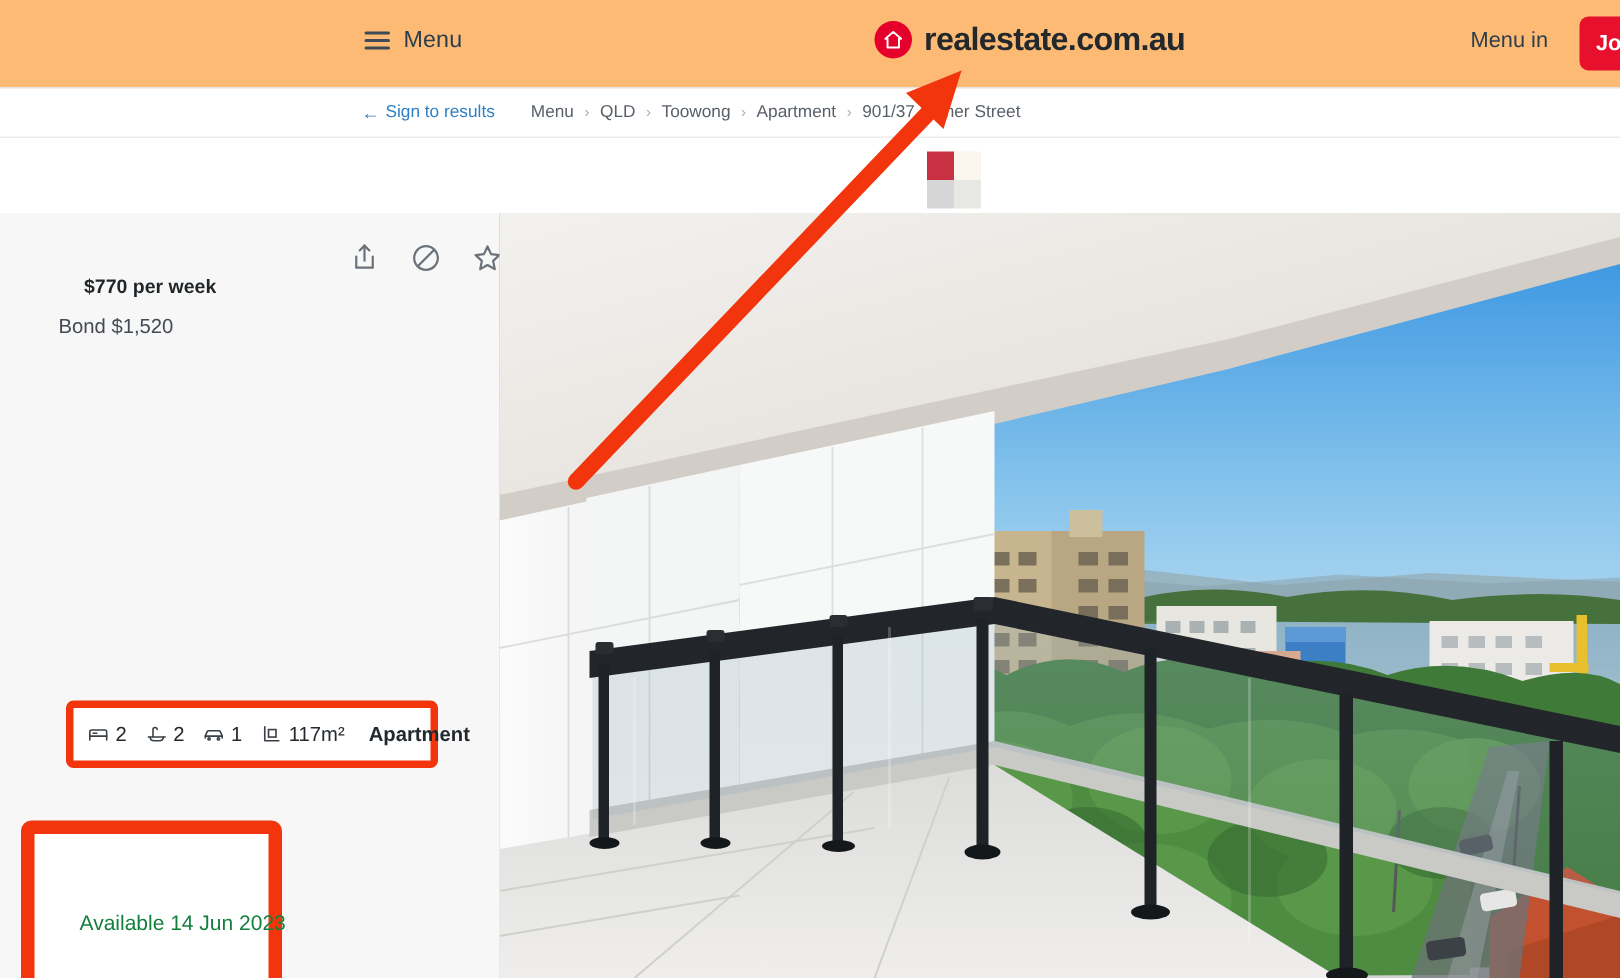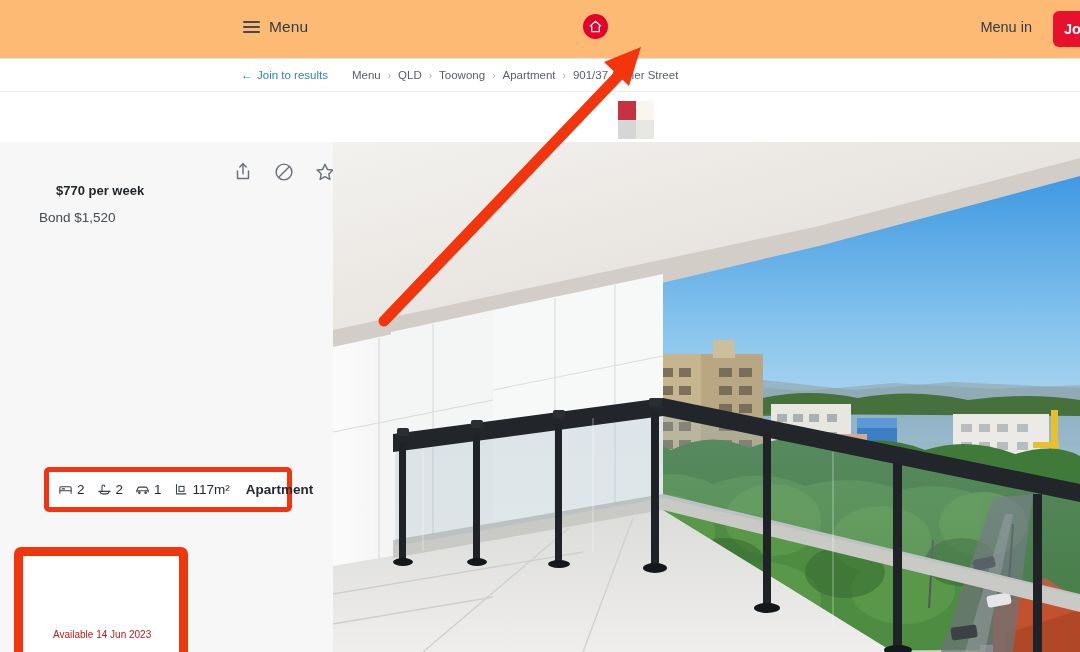--- a/index.html
+++ b/index.html
@@ -124,22 +124,22 @@
   .price-main {
     position: absolute; left: 56px; top: 41px;
     font-size: 13px; font-weight: bold; color: #1f2427; white-space: nowrap;
   }
   .price-bond {
     position: absolute; left: 39px; top: 68px;
     font-size: 13.5px; color: #434a50; white-space: nowrap;
   }
 
   .available {
-    position: absolute; left: 53px; top: 487px;
-    font-size: 10px; color: #b91c1c;
+    position: absolute; left: 53px; top: 465px;
+    font-size: 14px; color: #15803d;
   }
 
   
   .hero {
     position: absolute; left: 333px; top: 142px; width: 747px; height: 510px;
     overflow: hidden; background: #cfd3d6; cursor: pointer;
   }
   .hero svg { display: block; width: 747px; height: 510px; }
 
   
@@ -163,31 +163,32 @@
       </span>
       <span class="menu-label">Menu</span>
     </div>
 
     <div class="brand">
       <span class="brand-mark">
         <svg width="15" height="15" viewBox="0 0 24 24" fill="none">
           <path d="M12 3.6 3.6 11h2.3v9.2h12.2V11h2.3L12 3.6z" stroke="#ffffff" stroke-width="2.1" stroke-linejoin="round" fill="none"></path>
         </svg>
       </span>
+      <span class="brand-name">realestate.com.au</span>
     </div>
 
     <div class="signin">Menu in</div>
     <button class="join-btn">Join</button>
   </div>
 
   <div class="crumb-bar">
     <div class="crumbs">
       <span class="back-link">
         <span class="back-arrow">←</span>
-        <span>Join to results</span>
+        <span>Sign to results</span>
       </span>
       <span class="crumb">Menu</span>
       <span class="crumb-sep">›</span>
       <span class="crumb">QLD</span>
       <span class="crumb-sep">›</span>
       <span class="crumb">Toowong</span>
       <span class="crumb-sep">›</span>
       <span class="crumb">Apartment</span>
       <span class="crumb-sep">›</span>
       <span class="crumb-last">901/37 Archer Street</span>

